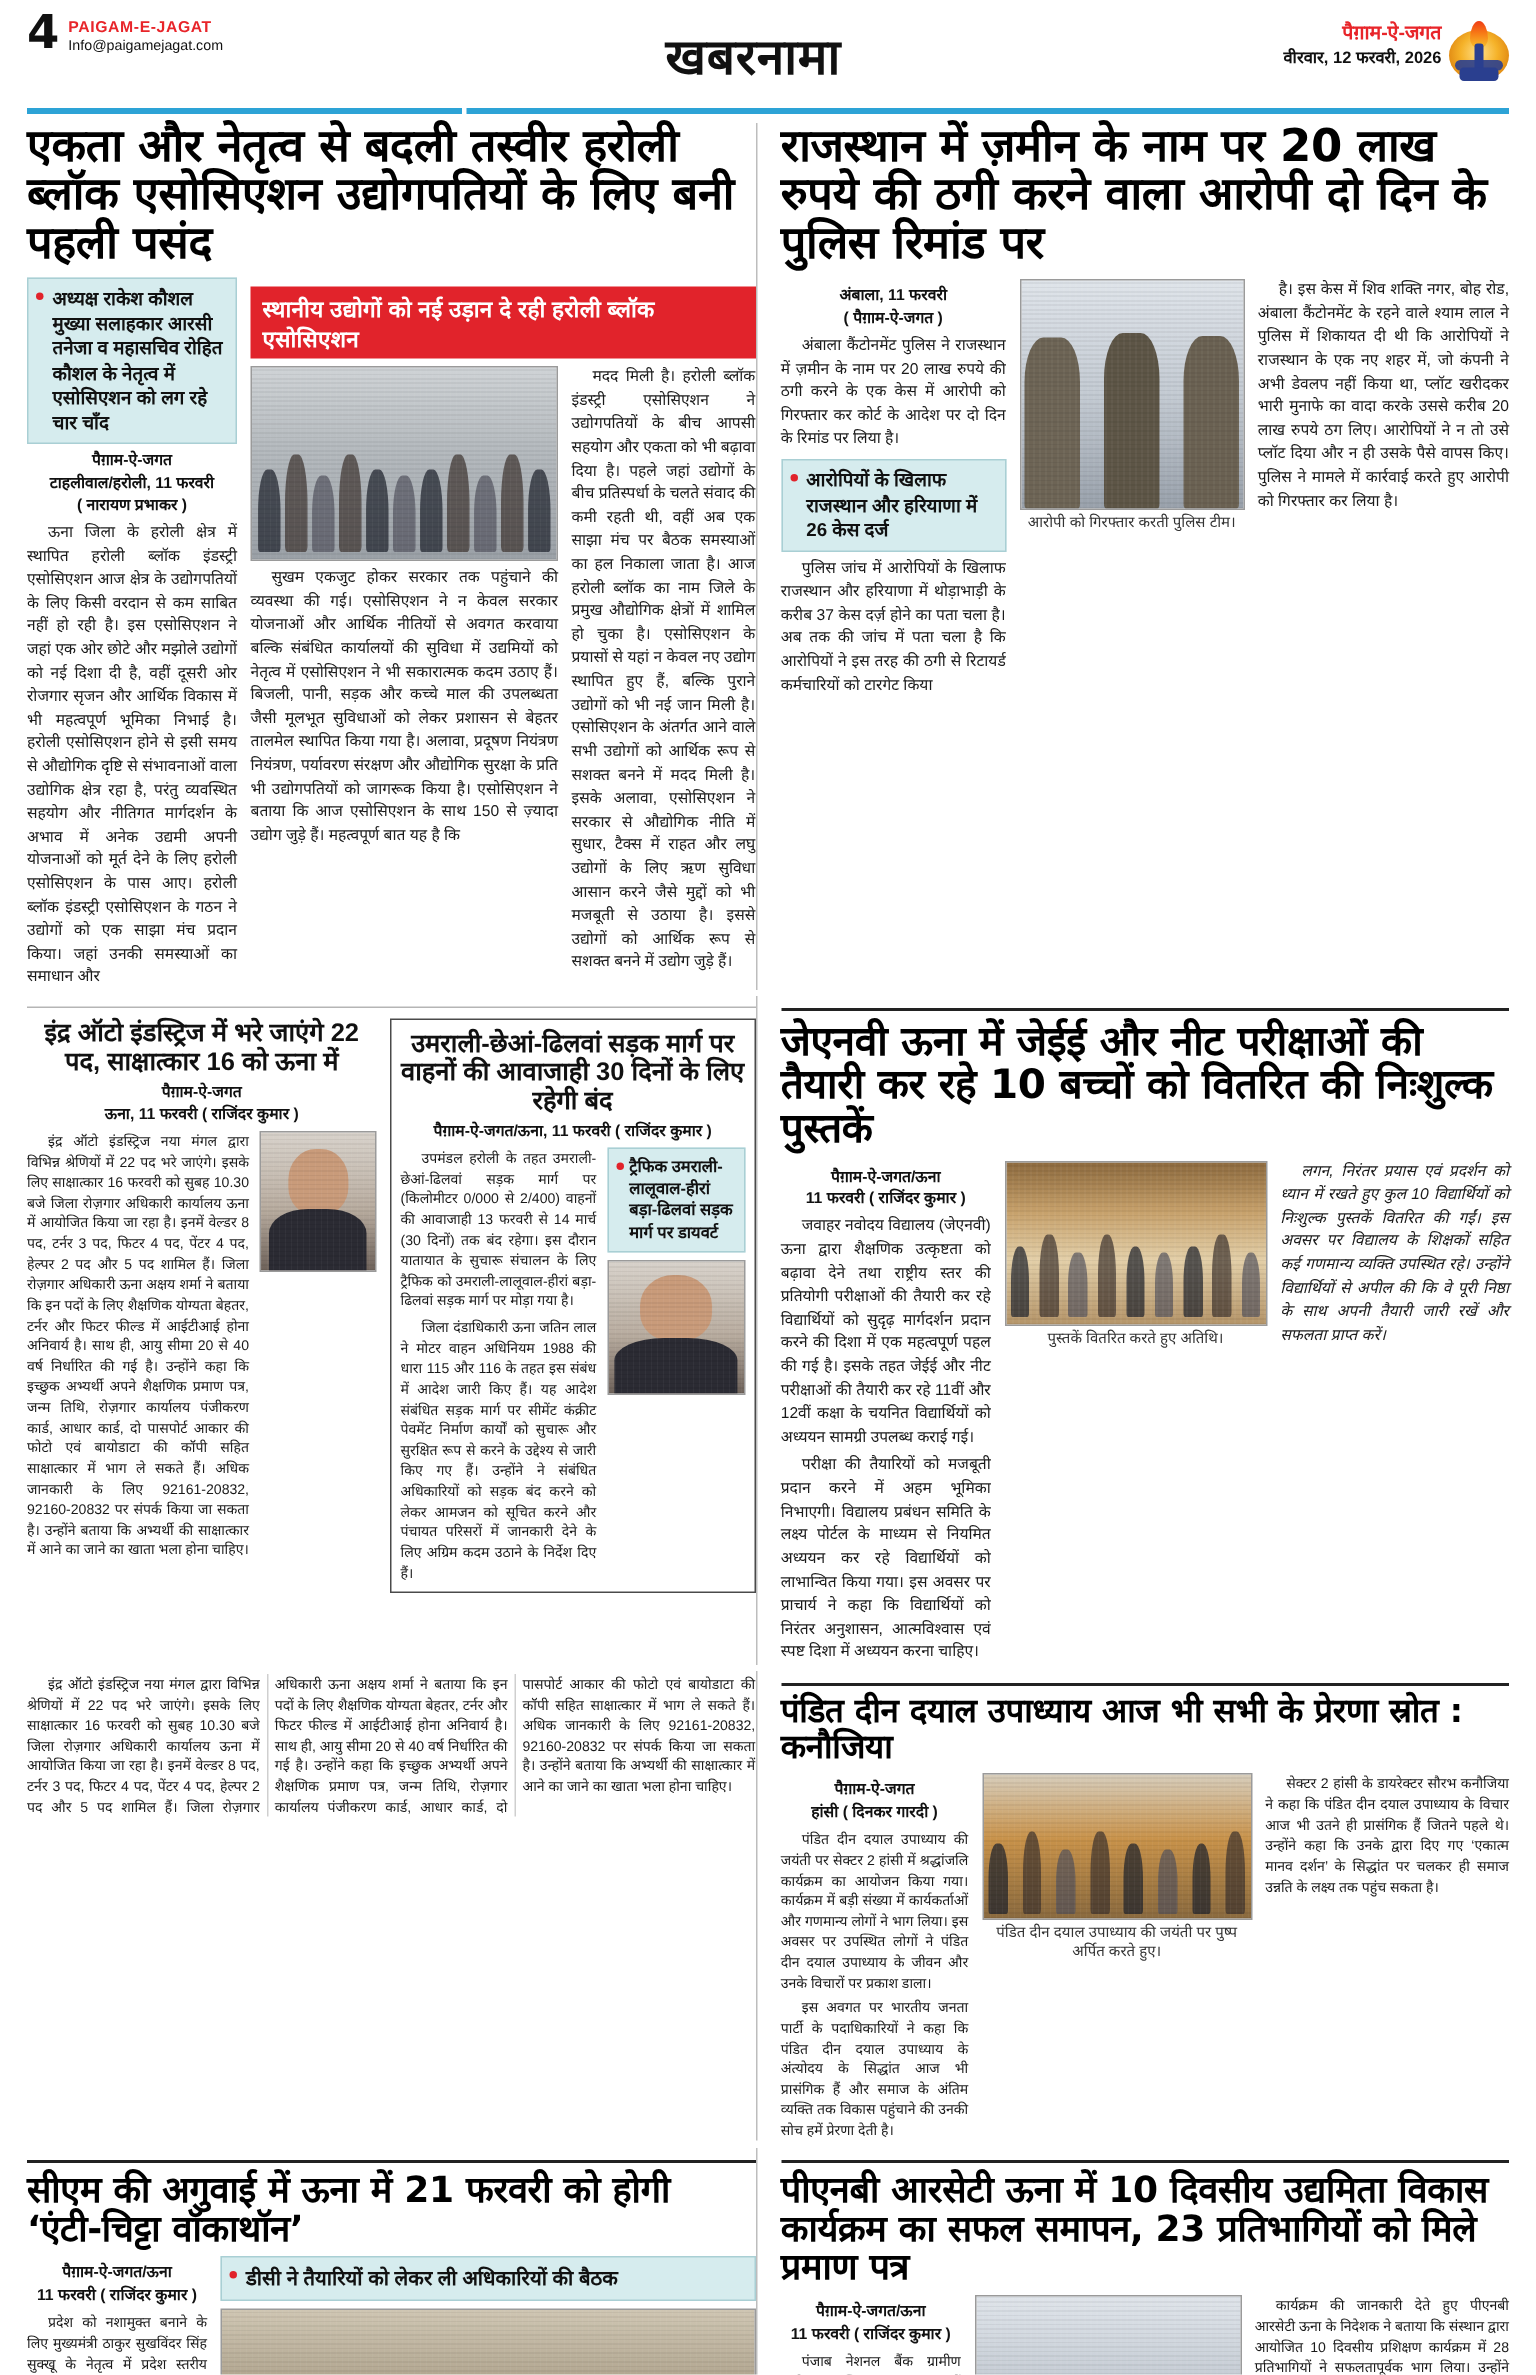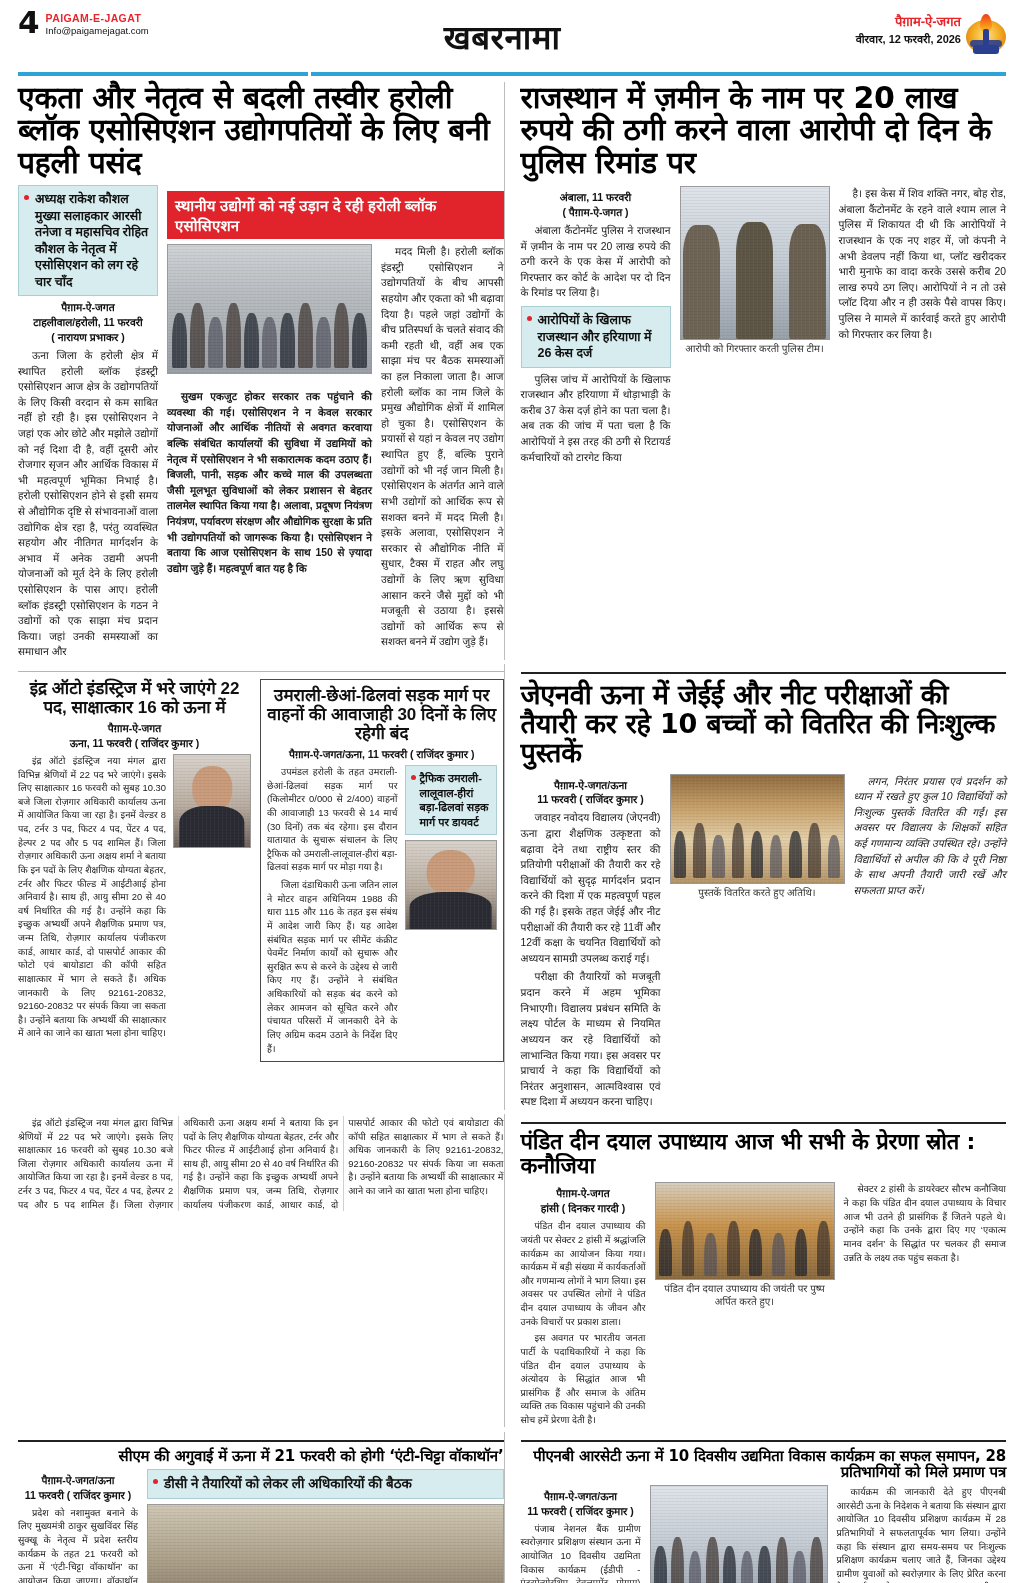--- a/index.html
+++ b/index.html
@@ -42,21 +42,21 @@
   .cols{display:flex;gap:0;margin-top:6px;}
   .colL{width:486px;}
   .colR{width:486px;padding-left:16px;border-left:1px solid #bdbdbd;}
 
   
   .hl{font-weight:bold;line-height:1.08;letter-spacing:-.2px;color:#000;
       font-family:"DejaVu Sans","Liberation Sans",sans-serif;}
   .hl-xxl{font-size:30px;}
   .hl-xl{font-size:27px;}
   .hl-l{font-size:22px;}
-  .hl-m{font-size:15px;text-align:right;}
+  .hl-m{font-size:24px;}
 
   .redbar{background:#e1232b;color:#fff;font-weight:bold;font-size:15px;padding:4px 8px;margin:6px 0 5px 0;
           letter-spacing:.2px;}
   .kicker{background:#d6ecee;border:1px solid #a9cfd4;padding:5px 6px 5px 16px;position:relative;
           font-weight:bold;font-size:12.5px;line-height:1.32;color:#111;}
   .kicker:before{content:"";position:absolute;left:5px;top:9px;width:5px;height:5px;border-radius:50%;background:#e1232b;}
   .kicker.wide{font-size:13.5px;}
   .byline{text-align:center;font-size:10.5px;line-height:1.42;font-weight:bold;margin:4px 0 3px;}
   .body{font-size:10.4px;line-height:1.5;text-align:justify;color:#1a1a1a;
         text-justify:inter-word;hyphens:auto;}
@@ -154,21 +154,21 @@
                     <i></i>
                     <i></i>
                     <i></i>
                     <i></i>
                     <i></i>
                     <i></i>
                     <i></i>
                   </div>
                 <div class="noise"></div>
               </div>
-              <div class="body" style="margin-top:15px;font-weight:bold;">
+              <div class="body" style="margin-top:4px;">
                   <p>सुखम एकजुट होकर सरकार तक पहुंचाने की व्यवस्था की गई। एसोसिएशन ने न केवल सरकार योजनाओं और आर्थिक नीतियों से अवगत करवाया बल्कि संबंधित कार्यालयों की सुविधा में उद्यमियों को नेतृत्व में एसोसिएशन ने भी सकारात्मक कदम उठाए हैं। बिजली, पानी, सड़क और कच्चे माल की उपलब्धता जैसी मूलभूत सुविधाओं को लेकर प्रशासन से बेहतर तालमेल स्थापित किया गया है। अलावा, प्रदूषण नियंत्रण नियंत्रण, पर्यावरण संरक्षण और औद्योगिक सुरक्षा के प्रति भी उद्योगपतियों को जागरूक किया है। एसोसिएशन ने बताया कि आज एसोसिएशन के साथ 150 से ज़्यादा उद्योग जुड़े हैं। महत्वपूर्ण बात यह है कि</p>
                 </div>
             </div>
             <div style="flex:1;">
               <div class="body">
                   <p>मदद मिली है। हरोली ब्लॉक इंडस्ट्री एसोसिएशन ने उद्योगपतियों के बीच आपसी सहयोग और एकता को भी बढ़ावा दिया है। पहले जहां उद्योगों के बीच प्रतिस्पर्धा के चलते संवाद की कमी रहती थी, वहीं अब एक साझा मंच पर बैठक समस्याओं का हल निकाला जाता है। आज हरोली ब्लॉक का नाम जिले के प्रमुख औद्योगिक क्षेत्रों में शामिल हो चुका है। एसोसिएशन के प्रयासों से यहां न केवल नए उद्योग स्थापित हुए हैं, बल्कि पुराने उद्योगों को भी नई जान मिली है। एसोसिएशन के अंतर्गत आने वाले सभी उद्योगों को आर्थिक रूप से सशक्त बनने में मदद मिली है। इसके अलावा, एसोसिएशन ने सरकार से औद्योगिक नीति में सुधार, टैक्स में राहत और लघु उद्योगों के लिए ऋण सुविधा आसान करने जैसे मुद्दों को भी मजबूती से उठाया है। इससे उद्योगों को आर्थिक रूप से सशक्त बनने में उद्योग जुड़े हैं।</p>
                 </div>
             </div>
           </div>
         </div>
@@ -367,21 +367,21 @@
             <div class="noise"></div>
           </div>
 
         </div>
       </div>
 
     </div>
 
     <div class="colR">
       <div class="sep2"></div>
-      <div class="hl hl-m">पीएनबी आरसेटी ऊना में 10 दिवसीय उद्यमिता विकास कार्यक्रम का सफल समापन, 28 प्रतिभागियों को मिले प्रमाण पत्र</div>
+      <div class="hl hl-m">पीएनबी आरसेटी ऊना में 10 दिवसीय उद्यमिता विकास कार्यक्रम का सफल समापन, 23 प्रतिभागियों को मिले प्रमाण पत्र</div>
       <div class="wrapgrid" style="margin-top:5px;">
         <div style="flex:0 0 120px;">
           <div class="byline" style="white-space:pre-line;">पैग़ाम-ऐ-जगत/ऊना
 11 फरवरी ( राजिंदर कुमार )</div>
           <div class="body tiny">
               <p>पंजाब नेशनल बैंक ग्रामीण स्वरोज़गार प्रशिक्षण संस्थान ऊना में आयोजित 10 दिवसीय उद्यमिता विकास कार्यक्रम (ईडीपी - एंटरप्रेन्योरशिप डेवलपमेंट प्रोग्राम) का सफल समापन हुआ। इस अवसर पर पंजाब नेशनल बैंक के जिला अग्रणी प्रबंधक संदीप सकलानी मुख्य अतिथि के रूप में उपस्थित रहे।</p>
             </div>
         </div>
         <div style="flex:0 0 178px;">
           <div class="photo ph-white" style="height:118px;">

